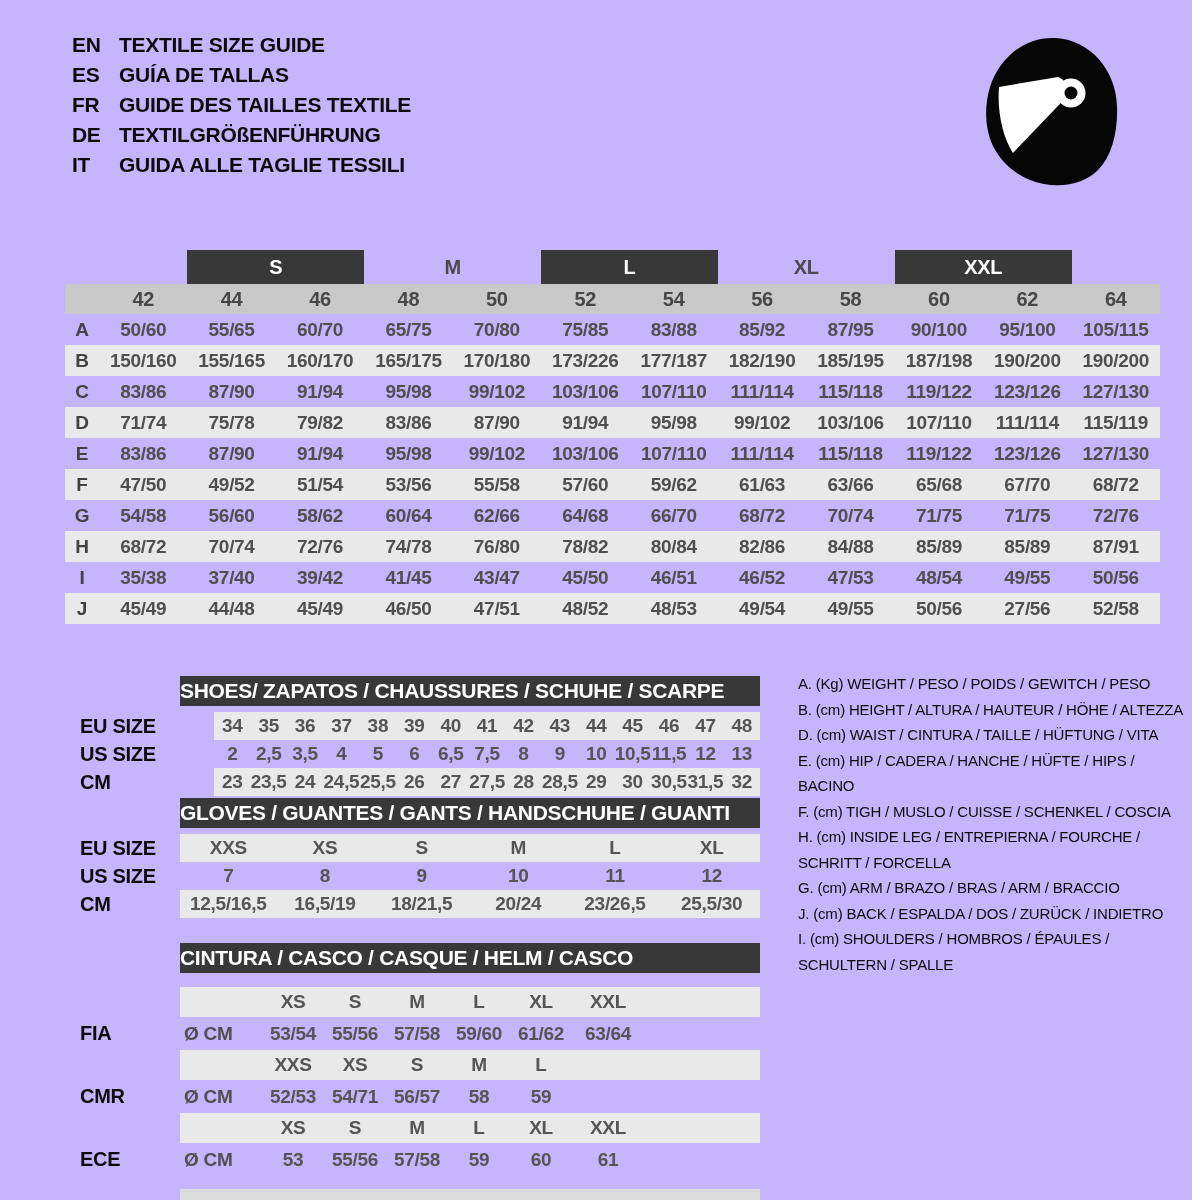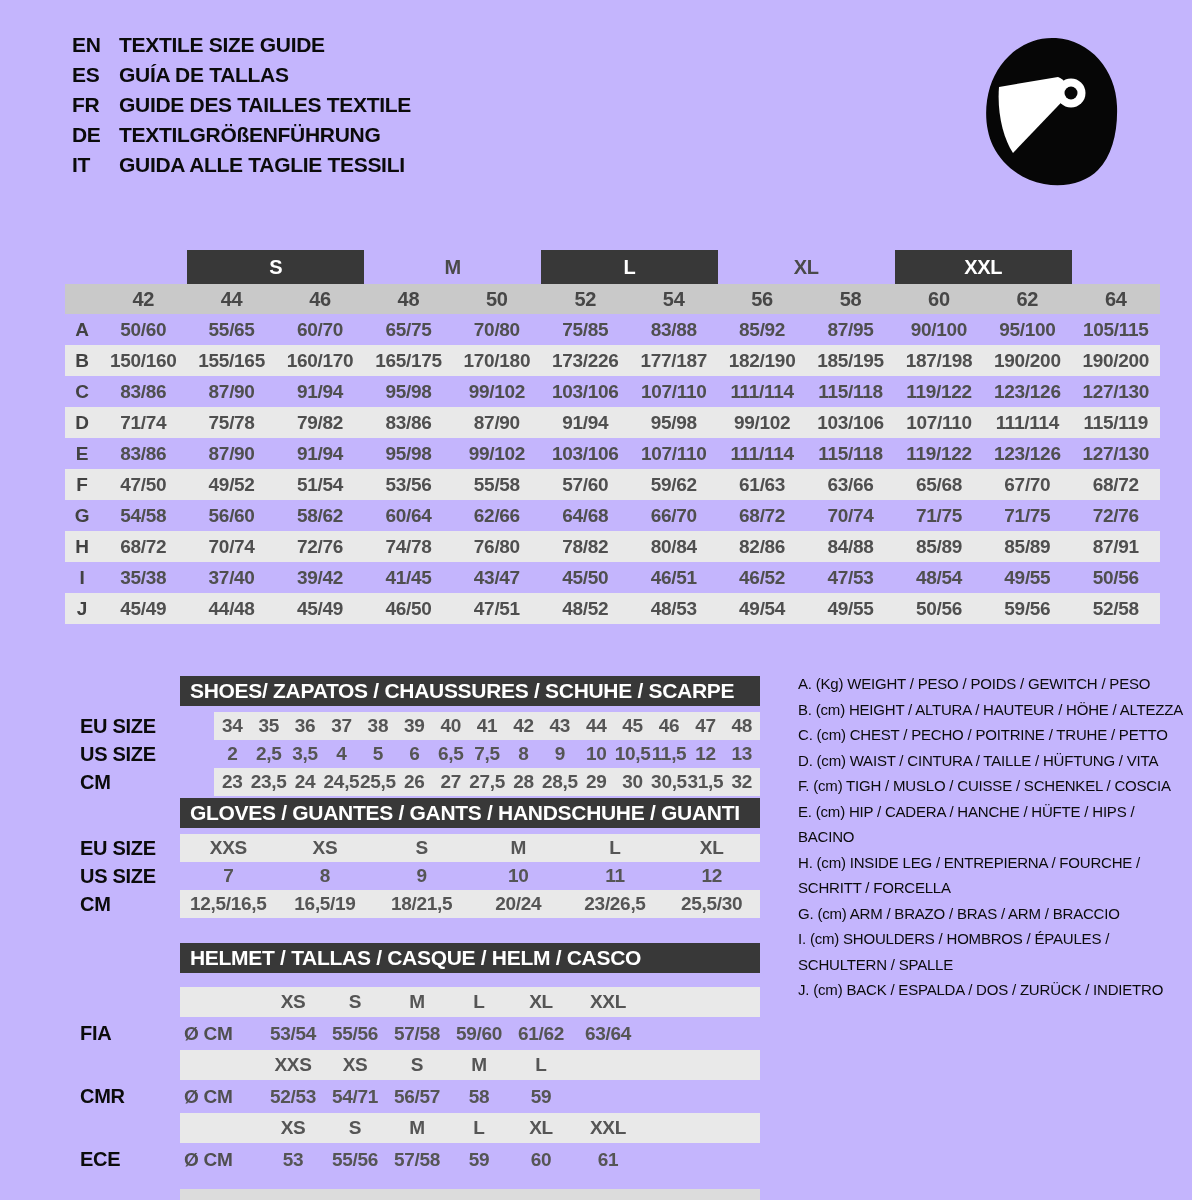--- a/index.html
+++ b/index.html
@@ -25,21 +25,21 @@
              font-weight:700;font-size:20px;color:#474747;}
   .cell{height:31px;line-height:31px;text-align:center;font-weight:700;font-size:19px;color:#4f4f4f;}
   .letter{color:#424242;}
   .shaded{background:#e9e9e9;}
 
   
   .mini{position:absolute;left:80px;width:680px;}
   .mrow{display:flex;align-items:stretch;}
   .mlabel{width:100px;font-weight:700;font-size:20px;color:#0b0b0b;display:flex;align-items:center;}
   .mbar{width:580px;background:#383838;color:#fff;font-weight:700;font-size:21px;height:30px;
-        line-height:30px;padding-left:10px;box-sizing:border-box;}
+        line-height:30px;box-sizing:border-box;}
   .mcells{width:580px;display:grid;font-weight:700;font-size:19px;color:#555;text-align:center;}
   .r28 .mcells{height:28px;line-height:28px;}
   .r30 .mcells{height:30px;line-height:30px;}
   .r33 .mcells{height:33px;line-height:33px;}
   .mcells.shaded{background:#e9e9e9;}
   .shoes-cols{grid-template-columns:repeat(15,1fr);margin-left:40px;}
   .gloves-cols{grid-template-columns:repeat(6,1fr);}
   .helmet-cols{grid-template-columns:82px 62px 62px 62px 62px 62px 72px 1fr;}
   .unit-cell{text-align:left;padding-left:4px;color:#4f4f4f;}
   .gap6{height:6px;}
@@ -253,21 +253,21 @@
         <div class="cell shaded">45/49</div>
         <div class="cell shaded">44/48</div>
         <div class="cell shaded">45/49</div>
         <div class="cell shaded">46/50</div>
         <div class="cell shaded">47/51</div>
         <div class="cell shaded">48/52</div>
         <div class="cell shaded">48/53</div>
         <div class="cell shaded">49/54</div>
         <div class="cell shaded">49/55</div>
         <div class="cell shaded">50/56</div>
-        <div class="cell shaded">59/56</div>
+        <div class="cell shaded">27/56</div>
         <div class="cell shaded">52/58</div>
       </div>
     </div>
 
   <div class="mini" id="shoes-table" style="top:676px">
       <div class="mrow">
         <div class="mlabel"></div>
         <div class="mbar">SHOES/ ZAPATOS / CHAUSSURES / SCHUHE / SCARPE</div>
       </div>
       <div class="gap6"></div>
@@ -368,21 +368,21 @@
           <div>18/21,5</div>
           <div>20/24</div>
           <div>23/26,5</div>
           <div>25,5/30</div>
         </div>
       </div>
     </div>
   <div class="mini" id="helmet-table" style="top:943px">
       <div class="mrow">
         <div class="mlabel"></div>
-        <div class="mbar">HELMET / TALLAS / CASQUE / HELM / CASCO</div>
+        <div class="mbar">CINTURA / CASCO / CASQUE / HELM / CASCO</div>
       </div>
       <div class="gap14"></div>
       <div class="mrow r30">
         <div class="mlabel"></div>
         <div class="mcells helmet-cols shaded">
           <div></div>
           <div>XS</div>
           <div>S</div>
           <div>M</div>
           <div>L</div>
@@ -450,22 +450,21 @@
           <div>61</div>
         </div>
       </div>
     </div>
 
   <div class="bstrip"></div>
 
   <div class="legend" id="legend">
       <div>A. (Kg) WEIGHT / PESO / POIDS / GEWITCH / PESO</div>
       <div>B. (cm) HEIGHT / ALTURA / HAUTEUR / HÖHE / ALTEZZA</div>
-      <div>C. (cm) CHEST / PECHO / POITRINE / TRUHE / PETTO</div>
       <div>D. (cm) WAIST / CINTURA / TAILLE / HÜFTUNG / VITA</div>
+      <div>E. (cm) HIP / CADERA / HANCHE / HÜFTE / HIPS /  BACINO</div>
       <div>F. (cm) TIGH / MUSLO / CUISSE / SCHENKEL / COSCIA</div>
-      <div>E. (cm) HIP / CADERA / HANCHE / HÜFTE / HIPS /  BACINO</div>
       <div>H. (cm) INSIDE LEG / ENTREPIERNA / FOURCHE / SCHRITT / FORCELLA</div>
       <div>G. (cm) ARM  / BRAZO / BRAS / ARM / BRACCIO</div>
+      <div>J. (cm) BACK / ESPALDA / DOS / ZURÜCK / INDIETRO</div>
       <div>I.  (cm) SHOULDERS / HOMBROS / ÉPAULES / SCHULTERN / SPALLE</div>
-      <div>J. (cm) BACK / ESPALDA / DOS / ZURÜCK / INDIETRO</div>
     </div>
 </div>
 
 </body></html>

